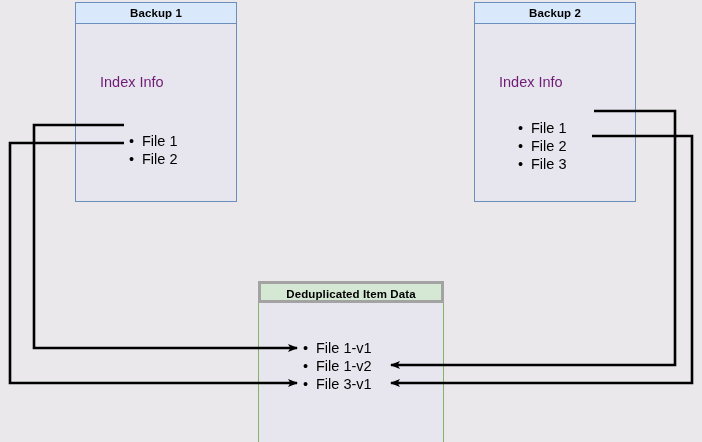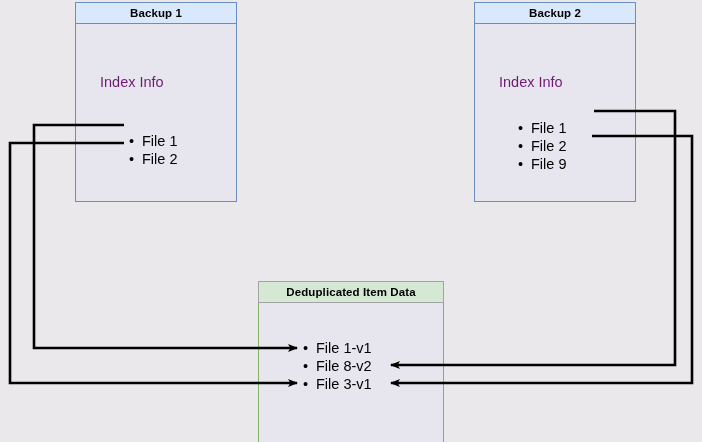--- a/index.html
+++ b/index.html
@@ -51,21 +51,21 @@
   .backup .node-header {
     background: #dae8fc;
     border: 1px solid #6c8ebf;
   }
   .backup .node-body {
     border: 1px solid #6c8ebf;
     border-top: none;
   }
   .dedup .node-header {
     background: #d5e8d4;
-    border: 1px solid #a3a3a3;
+    border: 3px solid #a3a3a3;
   }
   .dedup .node-body {
     border: 1px solid #82b366;
     border-top: none;
   }
   .index-label {
     position: absolute;
     font-size: 14.5px;
     color: #701a75;
     white-space: nowrap;
@@ -109,31 +109,31 @@
     </div>
   </div>
 
   <div class="node backup" style="left:474px; top:2px; width:162px; height:156px;">
     <div class="node-header">Backup 2</div>
     <div class="node-body" style="height:178px;">
       <div class="index-label" style="left:24px; top:50px;">Index Info</div>
       <ul class="file-list" style="left:41px; top:95px;">
         <li>File 1</li>
         <li>File 2</li>
-        <li>File 9</li>
+        <li>File 3</li>
       </ul>
     </div>
   </div>
 
   <div class="node dedup" style="left:258px; top:281px; width:186px; height:161px;">
     <div class="node-header">Deduplicated Item Data</div>
     <div class="node-body" style="height:162px;">
       <ul class="file-list" style="left:42px; top:36px;">
         <li>File 1-v1</li>
-        <li>File 8-v2</li>
+        <li>File 1-v2</li>
         <li>File 3-v1</li>
       </ul>
     </div>
   </div>
 
   <svg class="svg-layer" viewBox="0 0 702 442" xmlns="http://www.w3.org/2000/svg">
     <defs>
       <marker id="arrowRight" markerWidth="10" markerHeight="8" refX="9" refY="4" orient="auto" markerUnits="userSpaceOnUse">
         <path d="M0,0 L10,4 L0,8 L2.4,4 Z" fill="#000000"></path>
       </marker>

